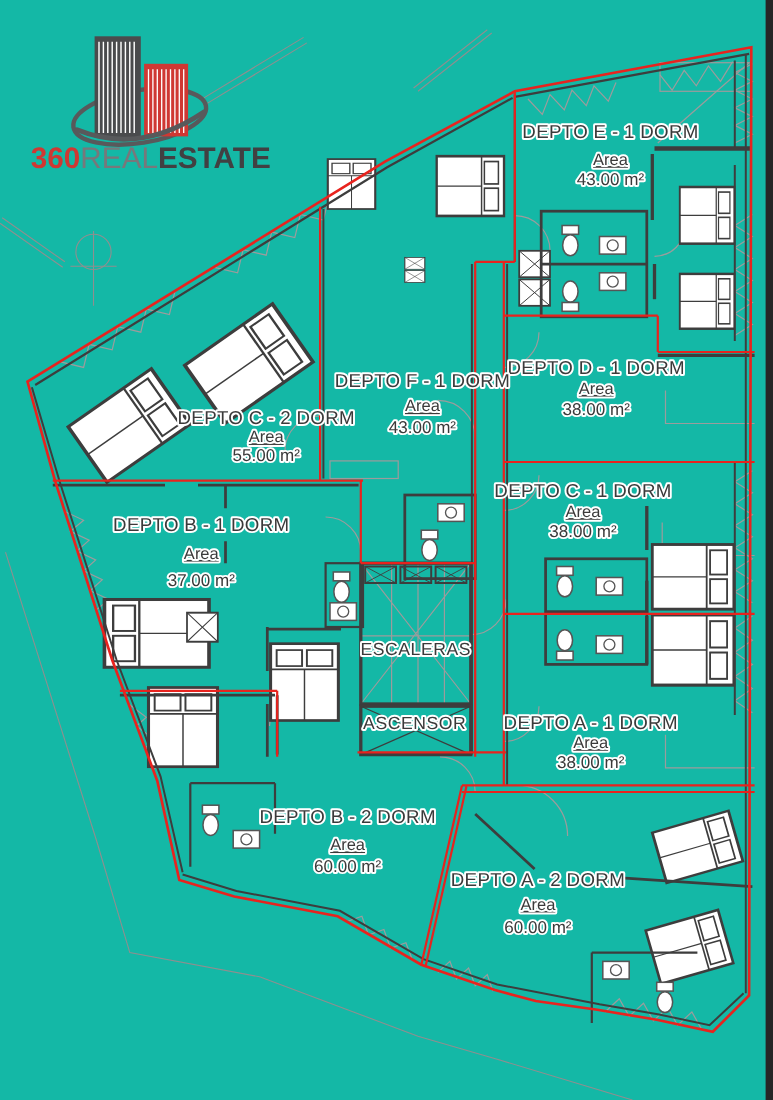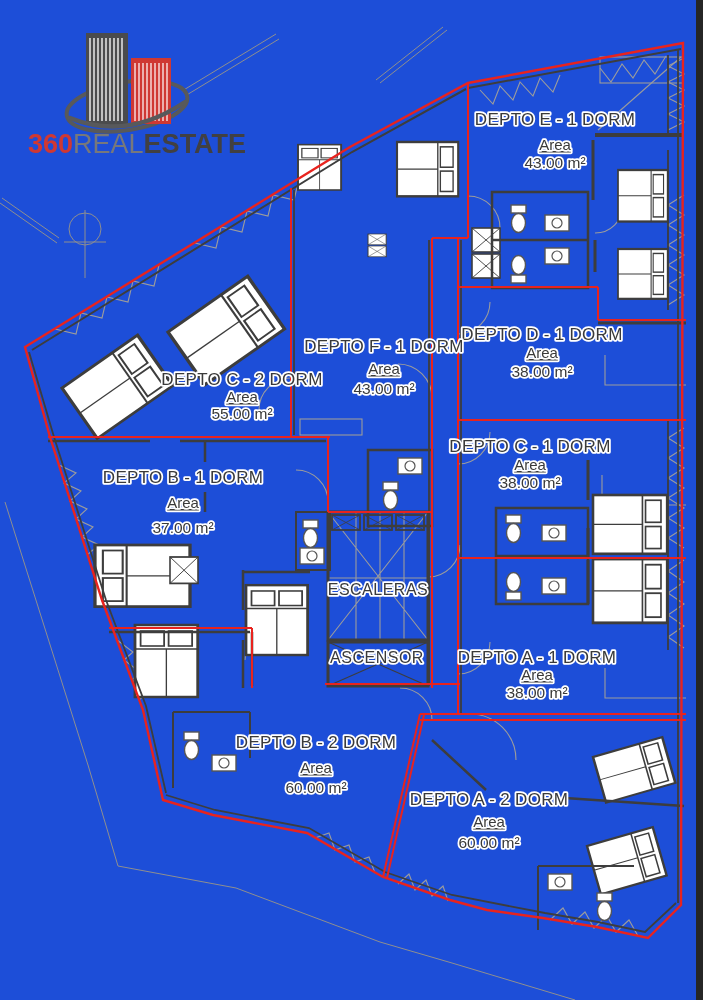--- a/index.html
+++ b/index.html
@@ -1,16 +1,16 @@
 <!DOCTYPE html>
 <html><head>
 <meta charset="utf-8">
 <style>
   html,body{margin:0;padding:0;background:#ffffff;}
-  .page{position:relative;width:703px;height:1000px;background:#1d4ed8;overflow:hidden;
+  .page{position:relative;width:703px;height:1000px;background:#14b8a6;overflow:hidden;
         font-family:"Liberation Sans",sans-serif;}
   svg{display:block;}
   .lbl{font-family:"Liberation Sans",sans-serif;fill:#3a3a3a;
        paint-order:stroke;stroke:#ffffff;stroke-width:3.5px;stroke-linejoin:round;}
   .t1{font-size:17px;letter-spacing:.3px;}
   .t2{font-size:15px;text-decoration:underline;}
   .t3{font-size:15.5px;}
   .core{font-size:16px;letter-spacing:.5px;}
   .logo360{font-size:27px;font-weight:bold;}
   .logoreal{font-size:27px;}

